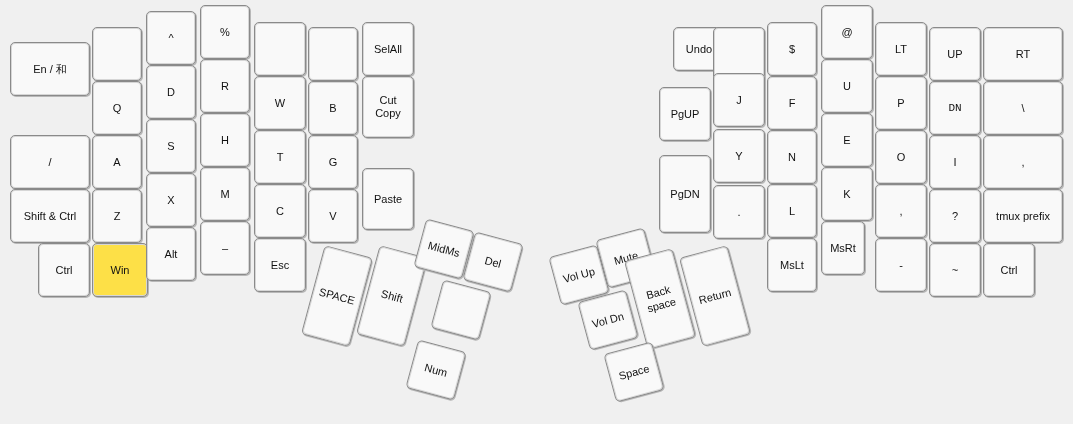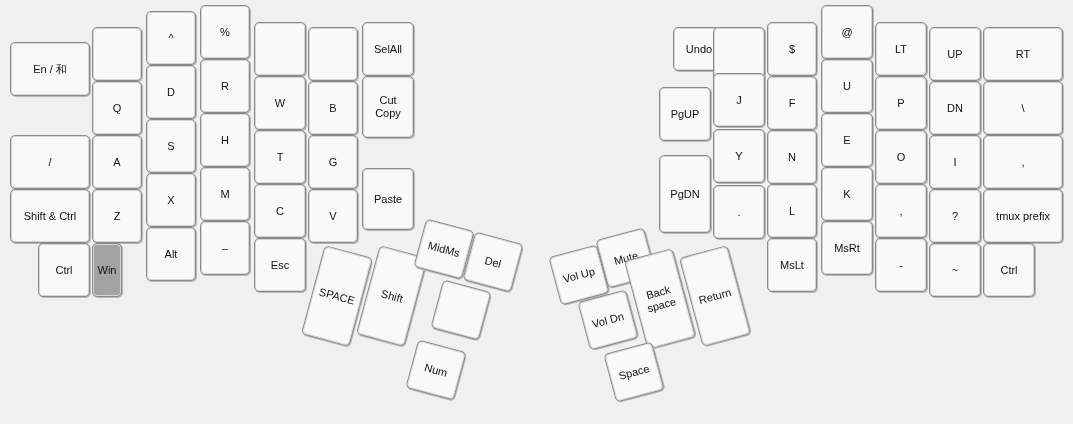--- a/index.html
+++ b/index.html
@@ -65,21 +65,21 @@
     <div class="key" style="left: 254px; top: 130px; width: 52px; height: 54px; background: rgb(249, 249, 249); border-color: rgb(138, 138, 138);"><span class="lbl">T</span></div>
     <div class="key" style="left: 308px; top: 135px; width: 50px; height: 54px; background: rgb(249, 249, 249); border-color: rgb(138, 138, 138);"><span class="lbl">G</span></div>
     <div class="key" style="left: 10px; top: 189px; width: 80px; height: 54px; background: rgb(249, 249, 249); border-color: rgb(138, 138, 138);"><span class="lbl">Shift &amp; Ctrl</span></div>
     <div class="key" style="left: 92px; top: 189px; width: 50px; height: 54px; background: rgb(249, 249, 249); border-color: rgb(138, 138, 138);"><span class="lbl">Z</span></div>
     <div class="key" style="left: 146px; top: 173px; width: 50px; height: 54px; background: rgb(249, 249, 249); border-color: rgb(138, 138, 138);"><span class="lbl">X</span></div>
     <div class="key" style="left: 200px; top: 167px; width: 50px; height: 54px; background: rgb(249, 249, 249); border-color: rgb(138, 138, 138);"><span class="lbl">M</span></div>
     <div class="key" style="left: 254px; top: 184px; width: 52px; height: 54px; background: rgb(249, 249, 249); border-color: rgb(138, 138, 138);"><span class="lbl">C</span></div>
     <div class="key" style="left: 308px; top: 189px; width: 50px; height: 54px; background: rgb(249, 249, 249); border-color: rgb(138, 138, 138);"><span class="lbl">V</span></div>
     <div class="key" style="left: 362px; top: 168px; width: 52px; height: 62px; background: rgb(249, 249, 249); border-color: rgb(138, 138, 138);"><span class="lbl">Paste</span></div>
     <div class="key" style="left: 38px; top: 243px; width: 52px; height: 54px; background: rgb(249, 249, 249); border-color: rgb(138, 138, 138);"><span class="lbl">Ctrl</span></div>
-    <div class="key" style="left: 92px; top: 243px; width: 30px; height: 54px; background: #a3a3a3; border-color: rgb(138, 138, 138);"><span class="lbl">Win</span></div>
+    <div class="key" style="left: 92px; top: 243px; width: 56px; height: 54px; background: #fde047; border-color: rgb(138, 138, 138);"><span class="lbl">Win</span></div>
     <div class="key" style="left: 146px; top: 227px; width: 50px; height: 54px; background: rgb(249, 249, 249); border-color: rgb(138, 138, 138); justify-content: center;"><span class="lbl">Alt</span></div>
     <div class="key" style="left: 200px; top: 221px; width: 50px; height: 54px; background: rgb(249, 249, 249); border-color: rgb(138, 138, 138);"><span class="lbl">–</span></div>
     <div class="key" style="left: 254px; top: 238px; width: 52px; height: 54px; background: rgb(249, 249, 249); border-color: rgb(138, 138, 138);"><span class="lbl">Esc</span></div>
     <div class="key" style="left: 312px; top: 250px; width: 50px; height: 92px; background: rgb(249, 249, 249); border-color: rgb(138, 138, 138); transform: rotate(15deg);"><span class="lbl">SPACE</span></div>
     <div class="key" style="left: 367px; top: 250px; width: 50px; height: 92px; background: rgb(249, 249, 249); border-color: rgb(138, 138, 138); transform: rotate(15deg);"><span class="lbl">Shift</span></div>
     <div class="key" style="left: 419px; top: 224px; width: 50px; height: 50px; background: rgb(249, 249, 249); border-color: rgb(138, 138, 138); transform: rotate(15deg);"><span class="lbl">MidMs</span></div>
     <div class="key" style="left: 468px; top: 237px; width: 50px; height: 50px; background: rgb(249, 249, 249); border-color: rgb(138, 138, 138); transform: rotate(15deg);"><span class="lbl">Del</span></div>
     <div class="key" style="left: 436px; top: 285px; width: 50px; height: 50px; background: rgb(249, 249, 249); border-color: rgb(138, 138, 138); transform: rotate(15deg);"><span class="lbl"></span></div>
     <div class="key" style="left: 411px; top: 345px; width: 50px; height: 50px; background: rgb(249, 249, 249); border-color: rgb(138, 138, 138); transform: rotate(15deg);"><span class="lbl">Num</span></div>
     <div class="key" style="left: 659px; top: 27px; width: 52px; height: 44px; background: rgb(249, 249, 249); border-color: rgb(138, 138, 138); margin-left: 14px;"><span class="lbl">Undo</span></div>
@@ -87,37 +87,37 @@
     <div class="key" style="left: 767px; top: 22px; width: 50px; height: 54px; background: rgb(249, 249, 249); border-color: rgb(138, 138, 138);"><span class="lbl">$</span></div>
     <div class="key" style="left: 821px; top: 5px; width: 52px; height: 54px; background: rgb(249, 249, 249); border-color: rgb(138, 138, 138);"><span class="lbl">@</span></div>
     <div class="key" style="left: 875px; top: 22px; width: 52px; height: 54px; background: rgb(249, 249, 249); border-color: rgb(138, 138, 138);"><span class="lbl">LT</span></div>
     <div class="key" style="left: 929px; top: 27px; width: 52px; height: 54px; background: rgb(249, 249, 249); border-color: rgb(138, 138, 138);"><span class="lbl">UP</span></div>
     <div class="key" style="left: 983px; top: 27px; width: 80px; height: 54px; background: rgb(249, 249, 249); border-color: rgb(138, 138, 138);"><span class="lbl">RT</span></div>
     <div class="key" style="left: 659px; top: 87px; width: 52px; height: 54px; background: rgb(249, 249, 249); border-color: rgb(138, 138, 138);"><span class="lbl">PgUP</span></div>
     <div class="key" style="left: 713px; top: 73px; width: 52px; height: 54px; background: rgb(249, 249, 249); border-color: rgb(138, 138, 138);"><span class="lbl">J</span></div>
     <div class="key" style="left: 767px; top: 76px; width: 50px; height: 54px; background: rgb(249, 249, 249); border-color: rgb(138, 138, 138);"><span class="lbl">F</span></div>
     <div class="key" style="left: 821px; top: 59px; width: 52px; height: 54px; background: rgb(249, 249, 249); border-color: rgb(138, 138, 138);"><span class="lbl">U</span></div>
     <div class="key" style="left: 875px; top: 76px; width: 52px; height: 54px; background: rgb(249, 249, 249); border-color: rgb(138, 138, 138);"><span class="lbl">P</span></div>
-    <div class="key" style="left: 929px; top: 81px; width: 52px; height: 54px; background: rgb(249, 249, 249); border-color: rgb(138, 138, 138);"><span class="lbl">DN</span></div>
+    <div class="key" style="left: 929px; top: 81px; width: 52px; height: 54px; background: rgb(249, 249, 249); border-color: rgb(138, 138, 138); font-family: Liberation Mono, monospace;"><span class="lbl">DN</span></div>
     <div class="key" style="left: 983px; top: 81px; width: 80px; height: 54px; background: rgb(249, 249, 249); border-color: rgb(138, 138, 138);"><span class="lbl">\</span></div>
     <div class="key" style="left: 713px; top: 129px; width: 52px; height: 54px; background: rgb(249, 249, 249); border-color: rgb(138, 138, 138);"><span class="lbl">Y</span></div>
     <div class="key" style="left: 767px; top: 130px; width: 50px; height: 54px; background: rgb(249, 249, 249); border-color: rgb(138, 138, 138);"><span class="lbl">N</span></div>
     <div class="key" style="left: 821px; top: 113px; width: 52px; height: 54px; background: rgb(249, 249, 249); border-color: rgb(138, 138, 138);"><span class="lbl">E</span></div>
     <div class="key" style="left: 875px; top: 130px; width: 52px; height: 54px; background: rgb(249, 249, 249); border-color: rgb(138, 138, 138);"><span class="lbl">O</span></div>
     <div class="key" style="left: 929px; top: 135px; width: 52px; height: 54px; background: rgb(249, 249, 249); border-color: rgb(138, 138, 138);"><span class="lbl">I</span></div>
     <div class="key" style="left: 983px; top: 135px; width: 80px; height: 54px; background: rgb(249, 249, 249); border-color: rgb(138, 138, 138);"><span class="lbl">,</span></div>
     <div class="key" style="left: 659px; top: 155px; width: 52px; height: 78px; background: rgb(249, 249, 249); border-color: rgb(138, 138, 138); align-items: center;"><span class="lbl">PgDN</span></div>
     <div class="key" style="left: 713px; top: 185px; width: 52px; height: 54px; background: rgb(249, 249, 249); border-color: rgb(138, 138, 138);"><span class="lbl">.</span></div>
     <div class="key" style="left: 767px; top: 184px; width: 50px; height: 54px; background: rgb(249, 249, 249); border-color: rgb(138, 138, 138);"><span class="lbl">L</span></div>
     <div class="key" style="left: 821px; top: 167px; width: 52px; height: 54px; background: rgb(249, 249, 249); border-color: rgb(138, 138, 138);"><span class="lbl">K</span></div>
     <div class="key" style="left: 875px; top: 184px; width: 52px; height: 54px; background: rgb(249, 249, 249); border-color: rgb(138, 138, 138);"><span class="lbl">,</span></div>
     <div class="key" style="left: 929px; top: 189px; width: 52px; height: 54px; background: rgb(249, 249, 249); border-color: rgb(138, 138, 138);"><span class="lbl">?</span></div>
     <div class="key" style="left: 983px; top: 189px; width: 80px; height: 54px; background: rgb(249, 249, 249); border-color: rgb(138, 138, 138);"><span class="lbl">tmux prefix</span></div>
     <div class="key" style="left: 767px; top: 238px; width: 50px; height: 54px; background: rgb(249, 249, 249); border-color: rgb(138, 138, 138);"><span class="lbl">MsLt</span></div>
-    <div class="key" style="left: 821px; top: 221px; width: 52px; height: 54px; background: rgb(249, 249, 249); border-color: rgb(138, 138, 138);"><span class="lbl">MsRt</span></div>
+    <div class="key" style="left: 821px; top: 221px; width: 44px; height: 54px; background: rgb(249, 249, 249); border-color: rgb(138, 138, 138);"><span class="lbl">MsRt</span></div>
     <div class="key" style="left: 875px; top: 238px; width: 52px; height: 54px; background: rgb(249, 249, 249); border-color: rgb(138, 138, 138);"><span class="lbl">-</span></div>
     <div class="key" style="left: 929px; top: 243px; width: 52px; height: 54px; background: rgb(249, 249, 249); border-color: rgb(138, 138, 138);"><span class="lbl">~</span></div>
     <div class="key" style="left: 983px; top: 243px; width: 52px; height: 54px; background: rgb(249, 249, 249); border-color: rgb(138, 138, 138);"><span class="lbl">Ctrl</span></div>
     <div class="key" style="left: 554px; top: 250px; width: 50px; height: 50px; background: rgb(249, 249, 249); border-color: rgb(138, 138, 138); transform: rotate(-15deg);"><span class="lbl">Vol Up</span></div>
     <div class="key" style="left: 601px; top: 233px; width: 50px; height: 50px; background: rgb(249, 249, 249); border-color: rgb(138, 138, 138); transform: rotate(-15deg);"><span class="lbl">Mute</span></div>
     <div class="key" style="left: 583px; top: 295px; width: 50px; height: 50px; background: rgb(249, 249, 249); border-color: rgb(138, 138, 138); transform: rotate(-15deg);"><span class="lbl">Vol Dn</span></div>
     <div class="key" style="left: 635px; top: 253px; width: 50px; height: 92px; background: rgb(249, 249, 249); border-color: rgb(138, 138, 138); transform: rotate(-15deg);"><span class="lbl">Back
 space</span></div>
     <div class="key" style="left: 690px; top: 250px; width: 50px; height: 92px; background: rgb(249, 249, 249); border-color: rgb(138, 138, 138); transform: rotate(-15deg);"><span class="lbl">Return</span></div>
     <div class="key" style="left: 609px; top: 347px; width: 50px; height: 50px; background: rgb(249, 249, 249); border-color: rgb(138, 138, 138); transform: rotate(-15deg);"><span class="lbl">Space</span></div>

